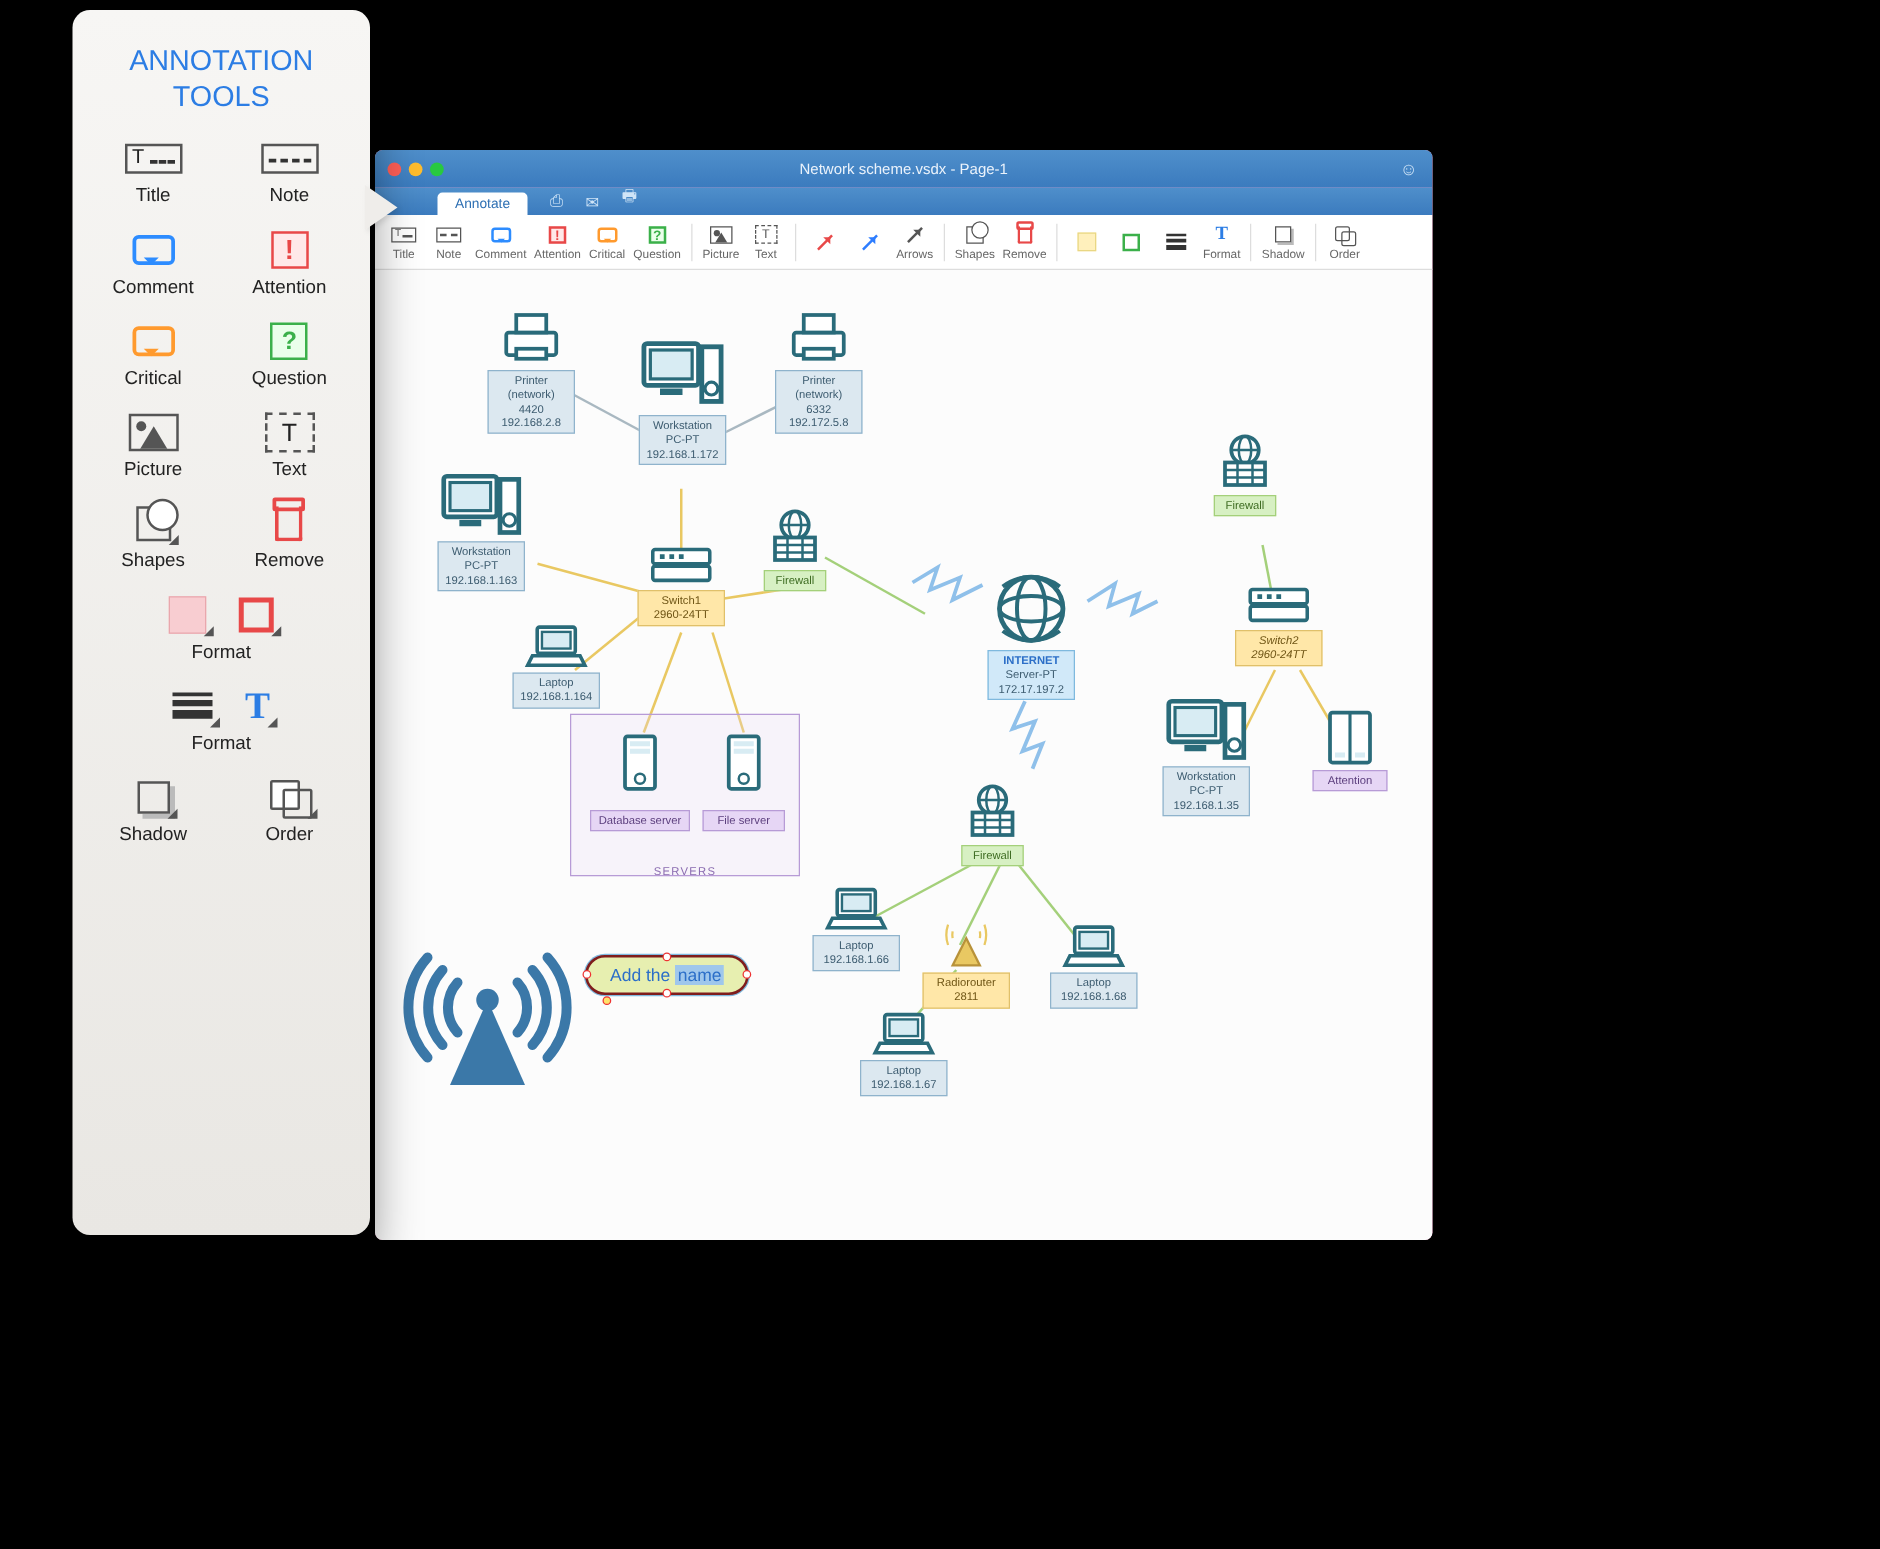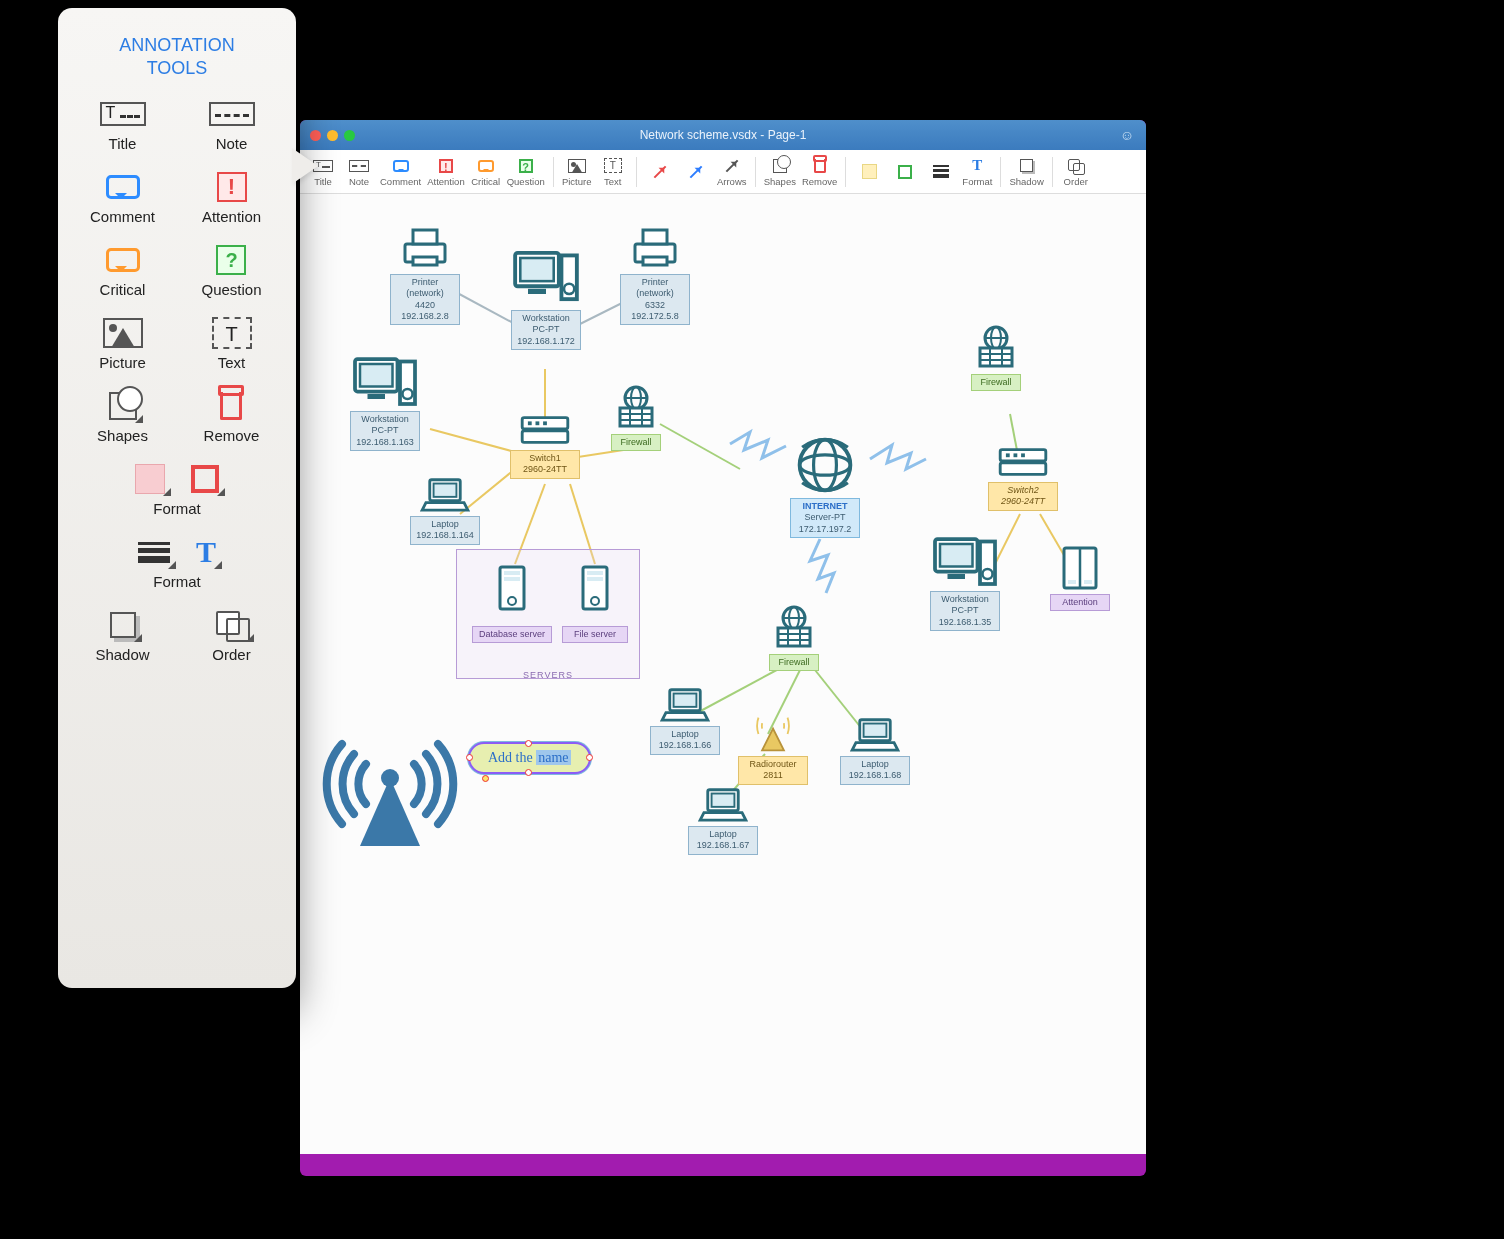--- a/index.html
+++ b/index.html
@@ -1,18 +1,18 @@
 <!DOCTYPE html>
 <html><head>
 <meta charset="utf-8">
 <style>
   * { box-sizing: border-box; margin:0; padding:0; }
   body { font-family: -apple-system, "Helvetica Neue", Arial, sans-serif; background:#000; width:1504px; height:1239px; position:relative; overflow:hidden;}
   
-  .app-window { position:absolute; left:300px; top:120px; width:846px; height:1056px; border-radius:6px; overflow:hidden; box-shadow:0 25px 40px rgba(0,0,0,.5); background:#a21caf;}
+  .app-window { position:absolute; left:300px; top:120px; width:846px; height:872px; border-radius:6px; overflow:hidden; box-shadow:0 25px 40px rgba(0,0,0,.5); background:#f9a8d4;}
   .titlebar { height:30px; background:linear-gradient(#4F8FCB,#3B7BBE); display:flex; align-items:center; color:#fff; font-size:12px; position:relative;}
   .traffic { display:flex; gap:6px; margin-left:10px;}
   .tl { width:11px; height:11px; border-radius:50%;}
   .tl.r{background:#ff5f57;} .tl.y{background:#ffbd2e;} .tl.g{background:#28c940;}
   .titlebar .title { position:absolute; left:0; right:0; text-align:center; font-size:12px; color:#eaf2fb;}
   .titlebar .smiley{ margin-left:auto; margin-right:12px; font-size:14px; color:#cfe4f7;}
   .tabbar{ height:22px; background:linear-gradient(#4F8FCB,#3B7BBE); display:flex; align-items:flex-end; padding-left:50px; gap:18px;}
   .tab { background:#fff; color:#2d6fb3; padding:3px 14px; border-radius:4px 4px 0 0; font-size:11px; font-weight:500;}
   .tab-icon{ color:#cfe4f7; font-size:13px; padding-bottom:3px;}
   
@@ -58,33 +58,33 @@
   .node{ position:absolute; display:flex; flex-direction:column; align-items:center; font-size:10px;}
   .node .nlabel{ background:#dce8f0; border:1px solid #8fb3cc; padding:2px 4px; min-width:70px; text-align:center; font-size:9px; color:#3d5c70; line-height:1.25; }
   .nlabel.yellow{ background:#ffe7a8; border-color:#e0c06a; color:#705616;}
   .nlabel.green{ background:#d7f0c3; border-color:#a4d07a; color:#3d6b21;}
   .nlabel.purple{ background:#e6d6f5; border-color:#b79bd6; color:#5b3e7d;}
   .nlabel.blue{ background:#d1e9f9; border-color:#7fb9de;}
   .glyph{ width:52px; height:48px; display:flex; align-items:center; justify-content:center; margin-bottom:2px;}
   .glyph svg{width:100%; height:100%;}
   .servers-box{ position:absolute; border:1px solid #b79bd6; background:rgba(230,214,245,.25);}
   .servers-box .boxlbl{ position:absolute; bottom:-2px; left:0; right:0; text-align:center; font-size:9px; color:#8a6bb0; letter-spacing:1px;}
-  .add-name{ position:absolute; background:#e7efb0; border:2px solid #8b5cf6; border-radius:18px; padding:6px 18px; color:#2c6fc8; font-size:14px; font-weight:500; box-shadow:0 0 0 1px #7fb9de;font-family:Liberation Serif, serif;}
+  .add-name{ position:absolute; background:#e7efb0; border:2px solid #7f1d1d; border-radius:18px; padding:6px 18px; color:#2c6fc8; font-size:14px; font-weight:500; box-shadow:0 0 0 1px #7fb9de;}
   .add-name .sel{ background:#9fc7ec; padding:0 2px;}
   .handle{position:absolute;width:7px;height:7px;border:1px solid #e33; background:#fff; border-radius:50%;}
   
   .conn{ position:absolute; left:0; top:0; width:100%; height:100%; pointer-events:none;}
   .conn line{ stroke:#e9c862; stroke-width:2;}
   .conn line.grey{stroke:#a9b8c1;}
   .conn line.green{stroke:#a4d07a;}
   .conn path.bolt{ stroke:#8fc0ea; stroke-width:3; fill:none;}
   
   .callout{ position:absolute; left:58px; top:8px; width:238px; height:980px; background:linear-gradient(#f7f6f4,#e9e7e3); border-radius:14px; box-shadow:0 25px 40px rgba(0,0,0,.45); padding:26px 14px 18px; }
   .callout::after{ content:""; position:absolute; right:-22px; top:140px; width:0; height:0; border-top:18px solid transparent; border-bottom:18px solid transparent; border-left:26px solid #efedea; filter:drop-shadow(2px 2px 2px rgba(0,0,0,.1));}
-  .callout h2{ text-align:center; color:#2c7de4; font-weight:500; font-size:18px; line-height:1.25; margin-bottom:18px; font-family:"Helvetica Neue",Arial,sans-serif;}
+  .callout h2{ text-align:center; color:#2c7de4; font-weight:500; font-size:23px; line-height:1.25; margin-bottom:18px; font-family:"Helvetica Neue",Arial,sans-serif;}
   .cgrid{ display:grid; grid-template-columns:1fr 1fr; gap:6px 8px; justify-items:center;}
   .citem{ display:flex; flex-direction:column; align-items:center; gap:4px; font-size:15px; color:#222; font-weight:400; margin-bottom:12px; cursor:pointer; position:relative;}
   .citem.span2{ grid-column:1 / -1;}
   .citem .ico{ height:34px; display:flex; align-items:center; justify-content:center;}
   .citem.span2 .row{ display:flex; gap:26px; align-items:center; }
   
   .L .ticon-title{width:46px;height:24px;border-width:2px;}
   .L .ticon-title::before{font-size:16px;left:4px;top:0;}
   .L .ticon-title::after{left:18px;right:4px;top:11px;border-top:3px dashed #333;}
   .L .ticon-note{width:46px;height:24px;border-width:2px;}
@@ -122,20 +122,26 @@
   <div class="titlebar">
     <div class="traffic">
       <div class="tl r"></div>
       <div class="tl y"></div>
       <div class="tl g"></div>
     </div>
     <div class="title">Network scheme.vsdx - Page-1</div>
     <div class="smiley">☺︎</div>
   </div>
 
+  <div class="tabbar">
+    <div class="tab">Annotate</div>
+    <div class="tab-icon">⎙</div>
+    <div class="tab-icon">✉︎</div>
+    <div class="tab-icon">🖶</div>
+  </div>
 
   <div class="toolbar">
     <div class="tbtn">
         <div class="ico">
           <div class="ticon-title"></div>
         </div>
         <div class="lbl">Title</div>
       </div>
     <div class="tbtn">
         <div class="ico">

